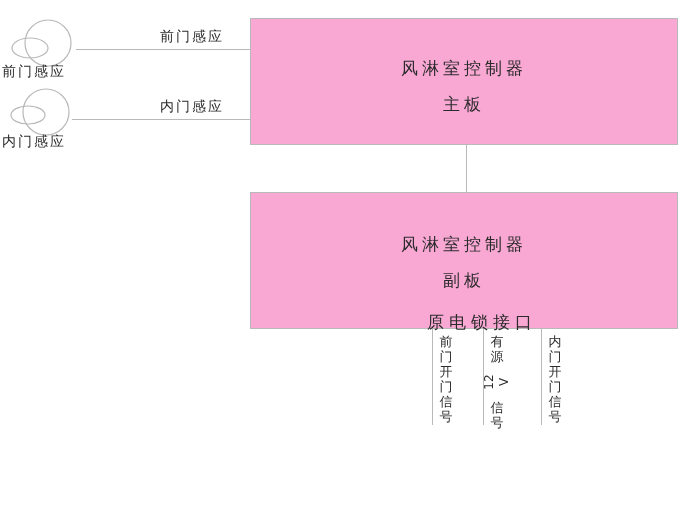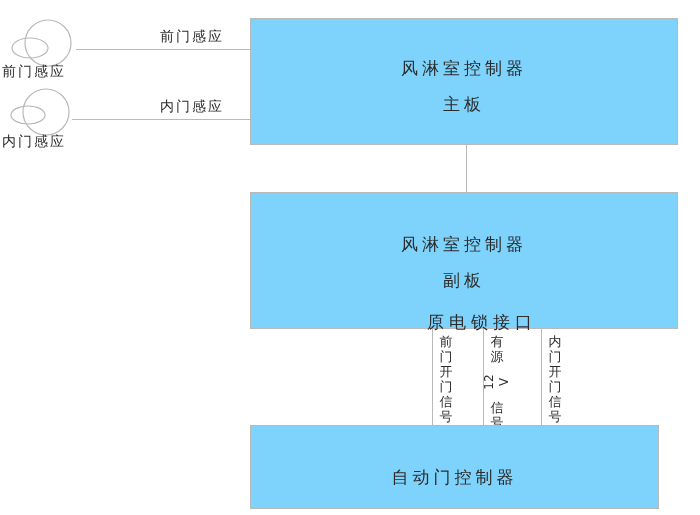--- a/index.html
+++ b/index.html
@@ -15,21 +15,21 @@
     font-family: "DejaVu Sans", "Liberation Sans", sans-serif;
     color: #2b2b2b;
     overflow: hidden;
   }
 
   
   .box {
     position: absolute;
     border: 1px solid #b9b9b9;
     box-sizing: border-box;
-    background: #7dd3fc;
+    background: #f9a8d4;
   }
   .box-title {
     position: absolute;
     left: 0;
     right: 0;
     text-align: center;
     font-size: 17px;
     letter-spacing: 4px;
     color: #2b2b2b;
     white-space: nowrap;
@@ -186,17 +186,14 @@
   </div>
 
   <div class="vline" id="wire-sig-1"></div>
   <div class="vline" id="wire-sig-2"></div>
   <div class="vline" id="wire-sig-3"></div>
 
   <div class="vlabel" id="sig-label-1"><span>前</span><br><span>门</span><br><span>开</span><br><span>门</span><br><span>信</span><br><span>号</span><br></div>
   <div class="vlabel" id="sig-label-2"><span>有</span><br><span>源</span><br><span class="rot-frag">12V</span><br><span>信</span><br><span>号</span><br></div>
   <div class="vlabel" id="sig-label-3"><span>内</span><br><span>门</span><br><span>开</span><br><span>门</span><br><span>信</span><br><span>号</span><br></div>
 
-  <div class="box" id="box-autodoor">
-    <div class="box-title" id="autodoor-line1">自动门控制器</div>
-  </div>
 
 </div>
 
 </body></html>

